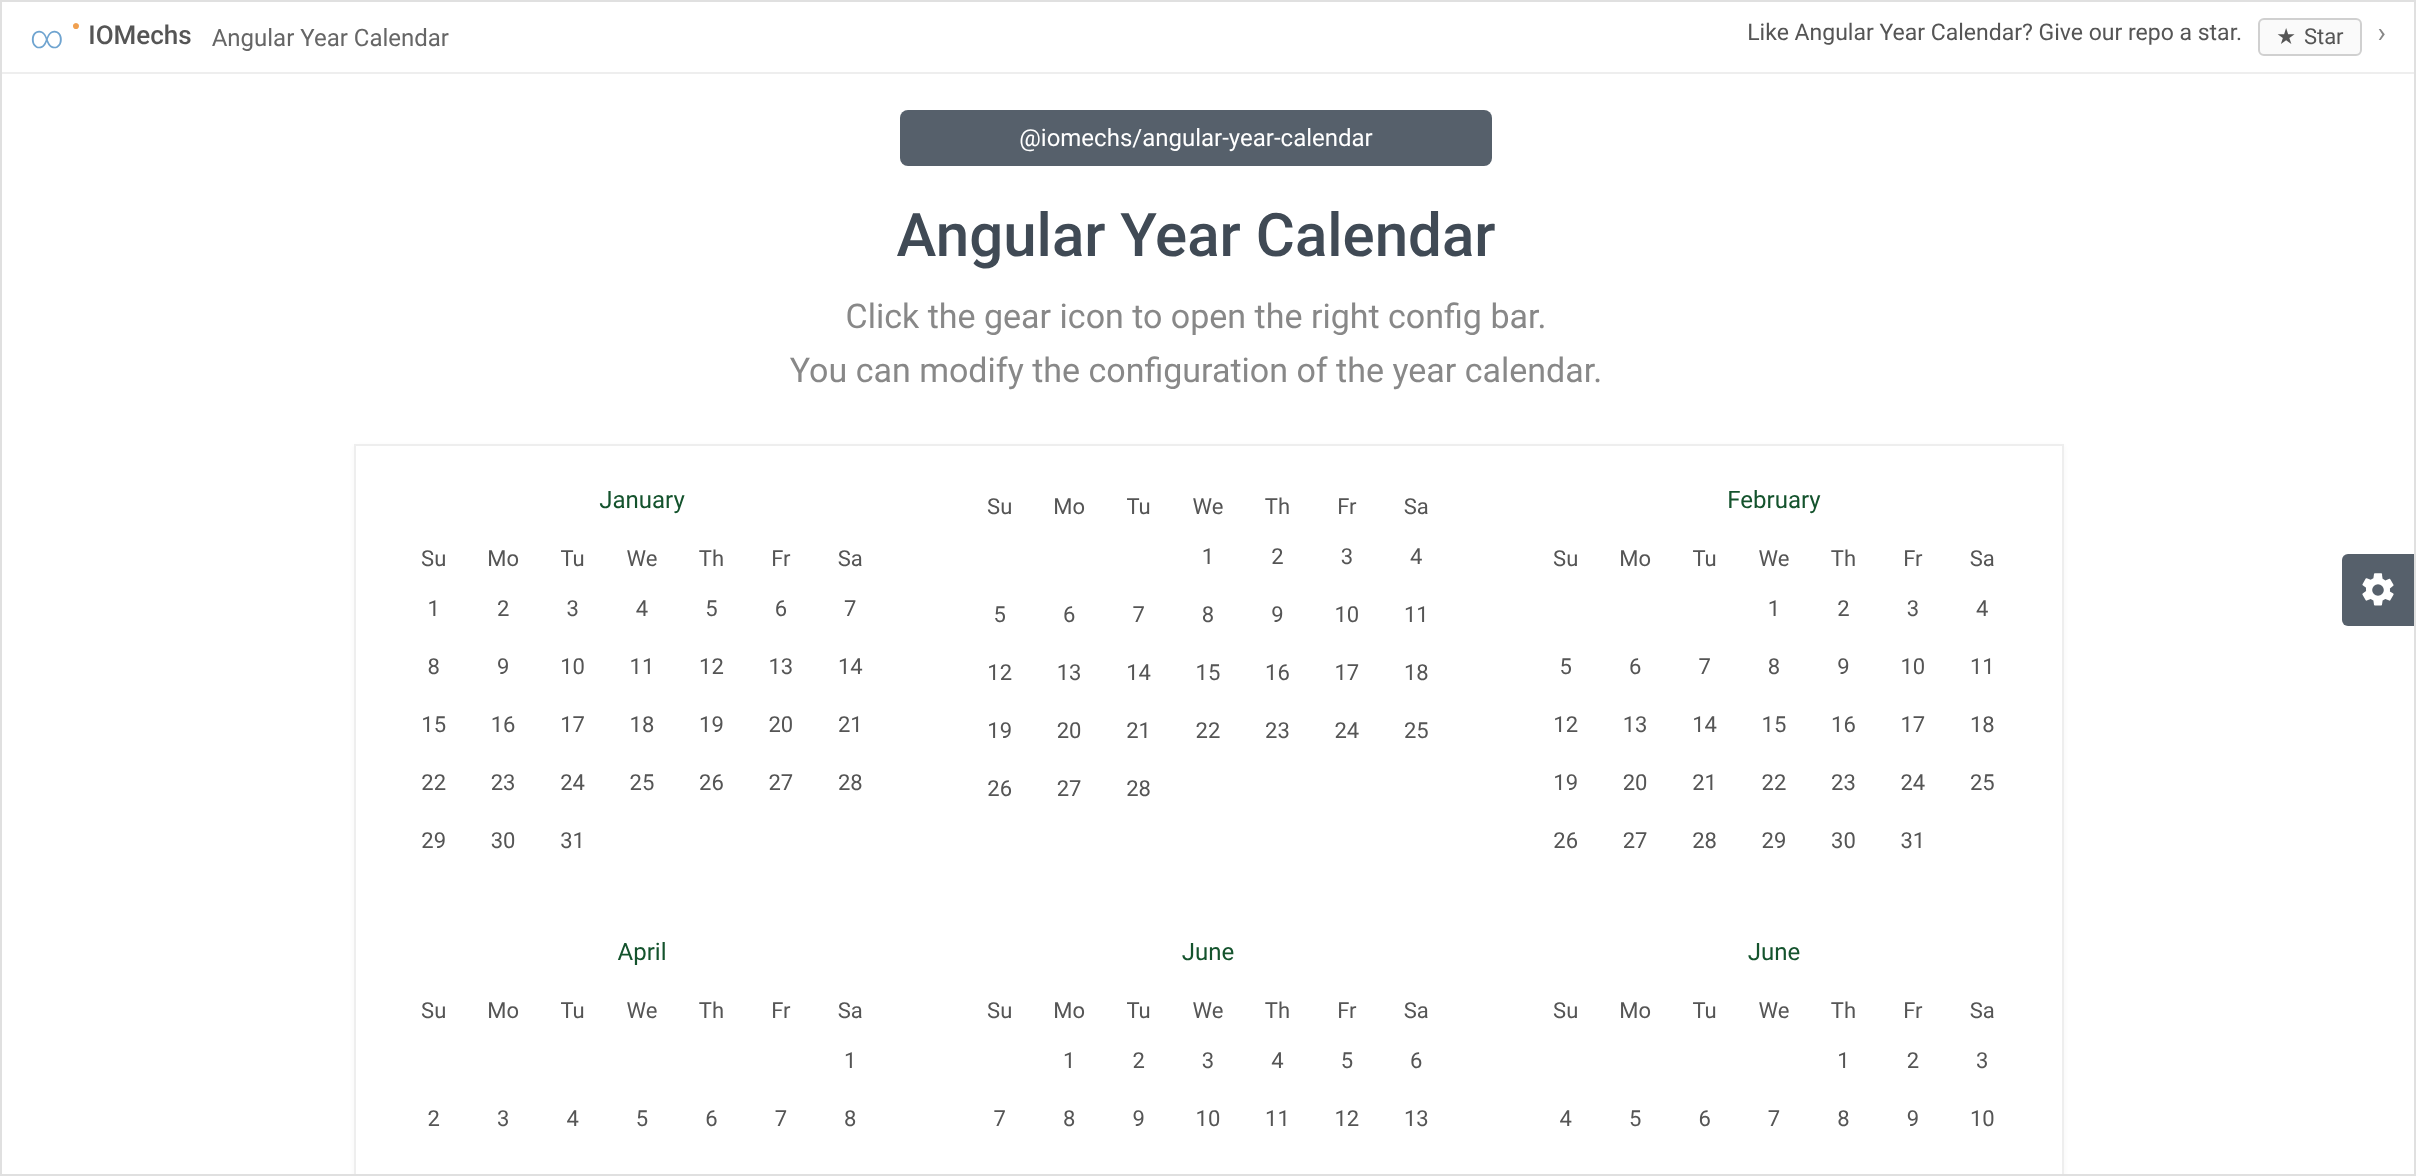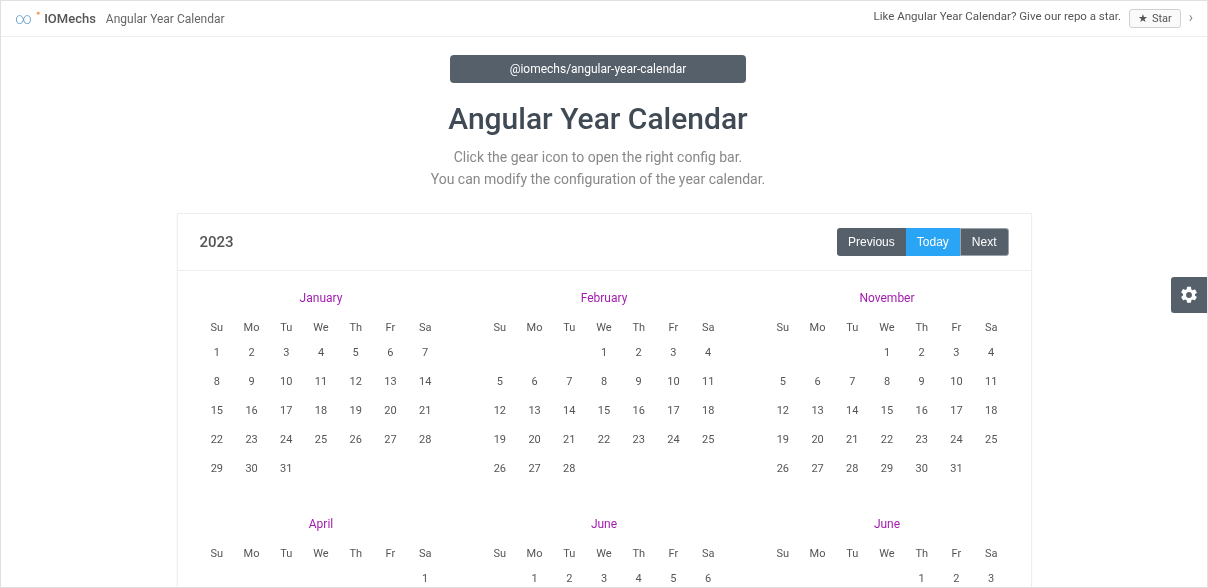--- a/index.html
+++ b/index.html
@@ -11,34 +11,34 @@
 .logo-inf { font-size:16px; color:#6fa4d0; font-weight:300; }
 .logo-sup { font-size:7px; color:#f0a050; position:relative; top:-6px; }
 .pagetitle { font-size:12px; color:#666; }
 .tb-right { display:flex; align-items:flex-start; gap:8px; font-size:11.5px; color:#555; }
 .star-btn { border:1px solid #d0d0d0; border-radius:3px; padding:2px 8px; display:inline-flex; align-items:center; gap:4px; font-size:11px; background:#fafafa; cursor:pointer; }
 .chevr { font-size:14px; color:#888; cursor:pointer; }
 
 .hero { text-align:center; padding:18px 12px 10px 0; }
 .chip { display:inline-block; background:#56606b; color:#fff; font-size:12px; padding:7px 60px; border-radius:4px; margin-bottom:12px; }
 .hero h1 { font-size:30px; font-weight:500; color:#404a55; margin:6px 0 10px 0; }
-.hero-sub { font-size:14px; color:#888; line-height:1.6; }
+.hero-sub { font-size:17px; color:#888; line-height:1.6; }
 
 .card { width:855px; margin:12px auto 0 auto; background:#fff; border:1px solid #eee; box-shadow:0 1px 3px rgba(0,0,0,0.04); }
 .card-hdr { display:flex; align-items:center; justify-content:space-between; padding:14px 22px; border-bottom:1px solid #eee; }
 .year-lbl { font-size:15px; color:#555; font-weight:500; }
 .btn-group { display:flex; }
 .btn { padding:6px 11px; font-size:12px; color:#fff; border:none; cursor:pointer; }
 .btn-prev { background:#56606b; border-top-left-radius:3px; border-bottom-left-radius:3px; }
 .btn-today{ background:#2aa4f4; }
 .btn-next { background:#56606b; border-top-right-radius:3px; border-bottom-right-radius:3px; border:1px solid #9aa3ad; }
 
 .months-wrap { padding:20px 22px 30px 22px; display:grid; grid-template-columns:repeat(3,1fr); column-gap:40px; row-gap:34px; }
 .month { }
-.month-title { text-align:center; font-size:12px; color:#a21caf; margin-bottom:12px; }
+.month-title { text-align:center; font-size:12px; color:#14532d; margin-bottom:12px; }
 .dow-row, .date-row { display:grid; grid-template-columns:repeat(7,1fr); text-align:center; }
 .dow-row div { font-size:11px; color:#555; padding:4px 0;text-align:center; }
 .date-row div { font-size:11px; color:#555; padding:8px 0; }
 .blank { visibility:hidden; }
 
 .gear-fab { position:absolute; right:0; top:276px; width:36px; height:36px; background:#56606b; display:flex; align-items:center; justify-content:center; cursor:pointer; border-top-left-radius:3px; border-bottom-left-radius:3px; }
 .gear-fab svg { width:20px; height:20px; fill:#fff; }
 
 
 .blob { position:absolute; left:-40px; bottom:-80px; width:260px; height:260px; background:radial-gradient(circle at 50% 50%,#f4f6f8 0%,#fbfcfd 60%,transparent 70%); border-radius:50%; pointer-events:none; z-index:-1; }
@@ -71,28 +71,20 @@
   <div class="hero">
     <div class="chip">@iomechs/angular-year-calendar</div>
     <h1>Angular Year Calendar</h1>
     <div class="hero-sub">
       <div>Click the gear icon to open the right config bar.</div>
       <div>You can modify the configuration of the year calendar.</div>
     </div>
   </div>
 
   <div class="card">
-    <div class="card-hdr">
-      <div class="year-lbl">2023</div>
-      <div class="btn-group">
-        <button class="btn btn-prev">Previous</button>
-        <button class="btn btn-today">Today</button>
-        <button class="btn btn-next">Next</button>
-      </div>
-    </div>
     <div class="months-wrap" id="months">
         <div class="month">
           <div class="month-title">January</div>
           <div class="dow-row">
             <div>Su</div>
             <div>Mo</div>
             <div>Tu</div>
             <div>We</div>
             <div>Th</div>
             <div>Fr</div>
@@ -134,21 +126,20 @@
             <div>27</div>
             <div>28</div>
           </div>
           <div class="date-row">
             <div>29</div>
             <div>30</div>
             <div>31</div>
           </div>
         </div>
         <div class="month">
-          <div class="month-title">February</div>
           <div class="dow-row">
             <div>Su</div>
             <div>Mo</div>
             <div>Tu</div>
             <div>We</div>
             <div>Th</div>
             <div>Fr</div>
             <div>Sa</div>
           </div>
           <div class="date-row">
@@ -187,21 +178,21 @@
             <div>24</div>
             <div>25</div>
           </div>
           <div class="date-row">
             <div>26</div>
             <div>27</div>
             <div>28</div>
           </div>
         </div>
         <div class="month">
-          <div class="month-title">November</div>
+          <div class="month-title">February</div>
           <div class="dow-row">
             <div>Su</div>
             <div>Mo</div>
             <div>Tu</div>
             <div>We</div>
             <div>Th</div>
             <div>Fr</div>
             <div>Sa</div>
           </div>
           <div class="date-row">

